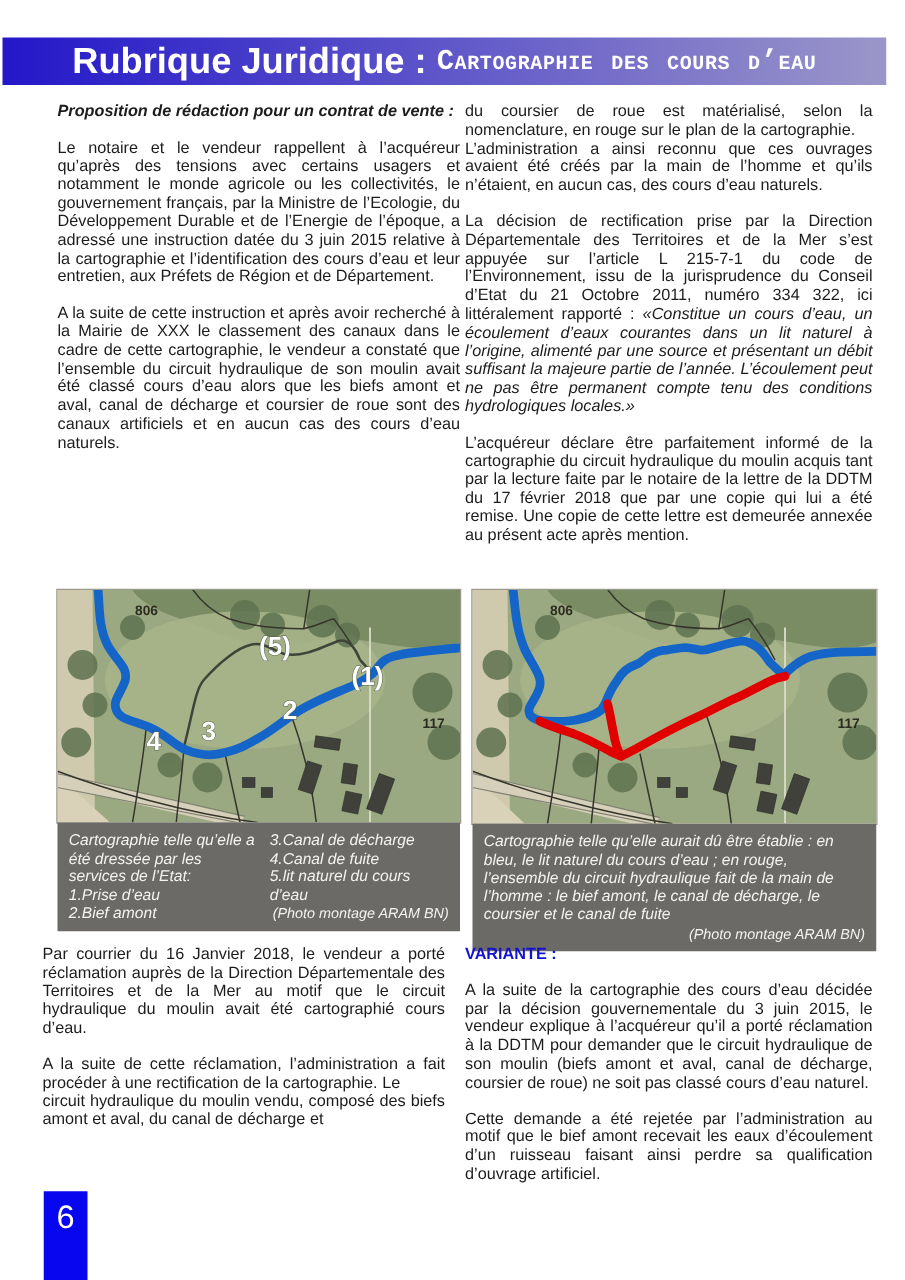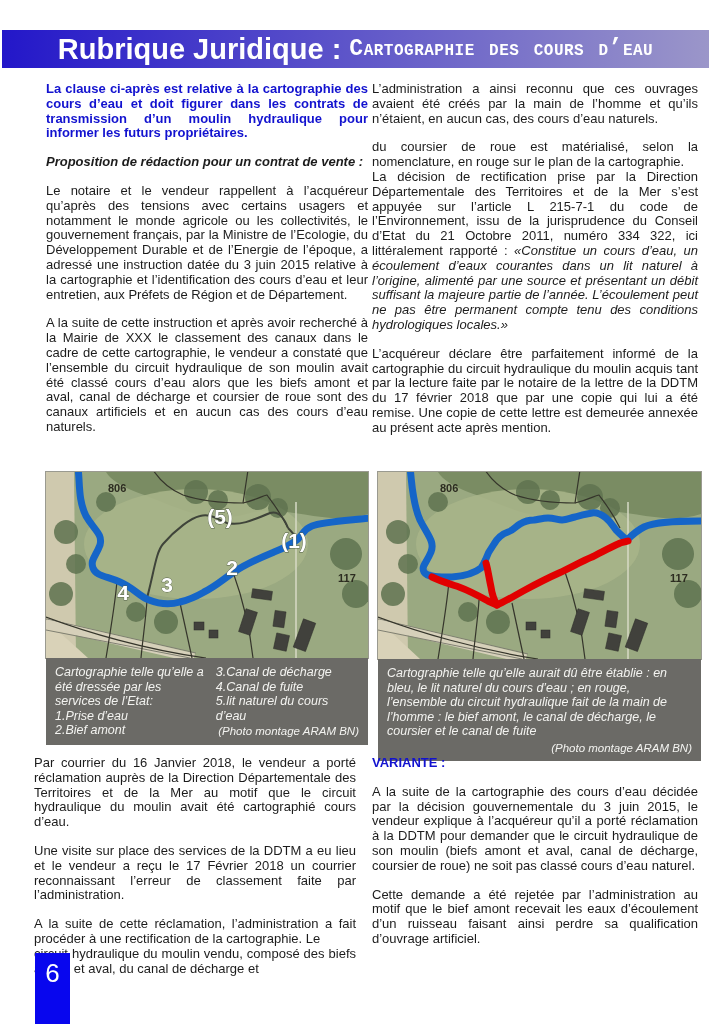--- a/index.html
+++ b/index.html
@@ -72,29 +72,28 @@
 <body>
 
 <div class="page">
 
   <div class="header-bar">
     <span class="title-prefix">Rubrique Juridique :</span>
     <span class="title-caps">Cartographie des cours d’eau</span>
   </div>
 
   <div class="col col-1-top">
-    <p class="para lead">La clause ci-après est relative à la cartographie des cours d’eau et doit figurer dans les contrats de transmission d’un moulin hydraulique pour informer les futurs propriétaires.</p>
     <p class="para prop">Proposition de rédaction pour un contrat de vente :</p>
     <p class="para">Le notaire et le vendeur rappellent à l’acquéreur qu’après des tensions avec certains usagers et notamment le monde agricole ou les collectivités, le gouvernement français, par la Ministre de l’Ecologie, du Développement Durable et de l’Energie de l’époque, a adressé une instruction datée du 3 juin 2015 relative à la cartographie et l’identification des cours d’eau et leur entretien, aux Préfets de Région et de Département.</p>
     <p class="para">A la suite de cette instruction et après avoir recherché à la Mairie de XXX le classement des canaux dans le cadre de cette cartographie, le vendeur a constaté que l’ensemble du circuit hydraulique de son moulin avait été classé cours d’eau alors que les biefs amont et aval, canal de décharge et coursier de roue sont des canaux artificiels et en aucun cas des cours d’eau naturels.</p>
   </div>
 
   <div class="col col-2-top">
+    <p class="para tight">du coursier de roue est matérialisé, selon la nomenclature, en rouge sur le plan de la cartographie.</p>
     <p class="para">L’administration a ainsi reconnu que ces ouvrages avaient été créés par la main de l’homme et qu’ils n’étaient, en aucun cas, des cours d’eau naturels.</p>
-    <p class="para tight">du coursier de roue est matérialisé, selon la nomenclature, en rouge sur le plan de la cartographie.</p>
     <p class="para"><span>La décision de rectification prise par la Direction Départementale des Territoires et de la Mer s’est appuyée sur l’article L 215-7-1 du code de l’Environnement, issu de la jurisprudence du Conseil d’Etat du 21 Octobre 2011, numéro 334 322, ici littéralement rapporté : </span><span class="quote-italic">«Constitue un cours d’eau, un écoulement d’eaux courantes dans un lit naturel à l’origine, alimenté par une source et présentant un débit suffisant la majeure partie de l’année. L’écoulement peut ne pas être permanent compte tenu des conditions hydrologiques locales.»</span></p>
     <p class="para">L’acquéreur déclare être parfaitement informé de la cartographie du circuit hydraulique du moulin acquis tant par la lecture faite par le notaire de la lettre de la DDTM du 17 février 2018 que par une copie qui lui a été remise. Une copie de cette lettre est demeurée annexée au présent acte après mention.</p>
   </div>
 
   <div class="figure figure-left">
     <svg width="322" height="186" viewBox="0 0 322 186">
       <rect width="322" height="186" fill="#9aa981"></rect>
       <polygon points="0,0 28,0 30,186 0,186" fill="#cfc9ae"></polygon>
       <path d="M60,0 L322,0 L322,42 C280,56 240,30 200,42 C160,54 120,30 90,20 C75,14 65,8 60,0 Z" fill="#7a8c63"></path>
       <ellipse cx="150" cy="72" rx="112" ry="55" fill="#a7b488" opacity="0.9"></ellipse>
@@ -217,21 +216,20 @@
       <text class="plabel" x="292" y="110">117</text>
     </svg>
     <div class="caption">
       <div>Cartographie telle qu’elle aurait dû être établie : en bleu, le lit naturel du cours d’eau ; en rouge, l’ensemble du circuit hydraulique fait de la main de l’homme : le bief amont, le canal de décharge, le coursier et le canal de fuite</div>
       <div class="credit-line">(Photo montage ARAM BN)</div>
     </div>
   </div>
 
   <div class="col col-1-bottom">
     <p class="para">Par courrier du 16 Janvier 2018, le vendeur a porté réclamation auprès de la Direction Départementale des Territoires et de la Mer au motif que le circuit hydraulique du moulin avait été cartographié cours d’eau.</p>
-    <p class="para">Une visite sur place des services de la DDTM a eu lieu et le vendeur a reçu le 17 Février 2018 un courrier reconnaissant l’erreur de classement faite par l’administration.</p>
     <p class="para tight">A la suite de cette réclamation, l’administration a fait procéder à une rectification de la cartographie. Le</p>
     <p class="para tight indented">circuit hydraulique du moulin vendu, composé des biefs amont et aval, du canal de décharge et</p>
   </div>
 
   <div class="col col-2-bottom">
     <p class="para variante">VARIANTE :</p>
     <p class="para">A la suite de la cartographie des cours d’eau décidée par la décision gouvernementale du 3 juin 2015, le vendeur explique à l’acquéreur qu’il a porté réclamation à la DDTM pour demander que le circuit hydraulique de son moulin (biefs amont et aval, canal de décharge, coursier de roue) ne soit pas classé cours d’eau naturel.</p>
     <p class="para">Cette demande a été rejetée par l’administration au motif que le bief amont recevait les eaux d’écoulement d’un ruisseau faisant ainsi perdre sa qualification d’ouvrage artificiel.</p>
   </div>
 

